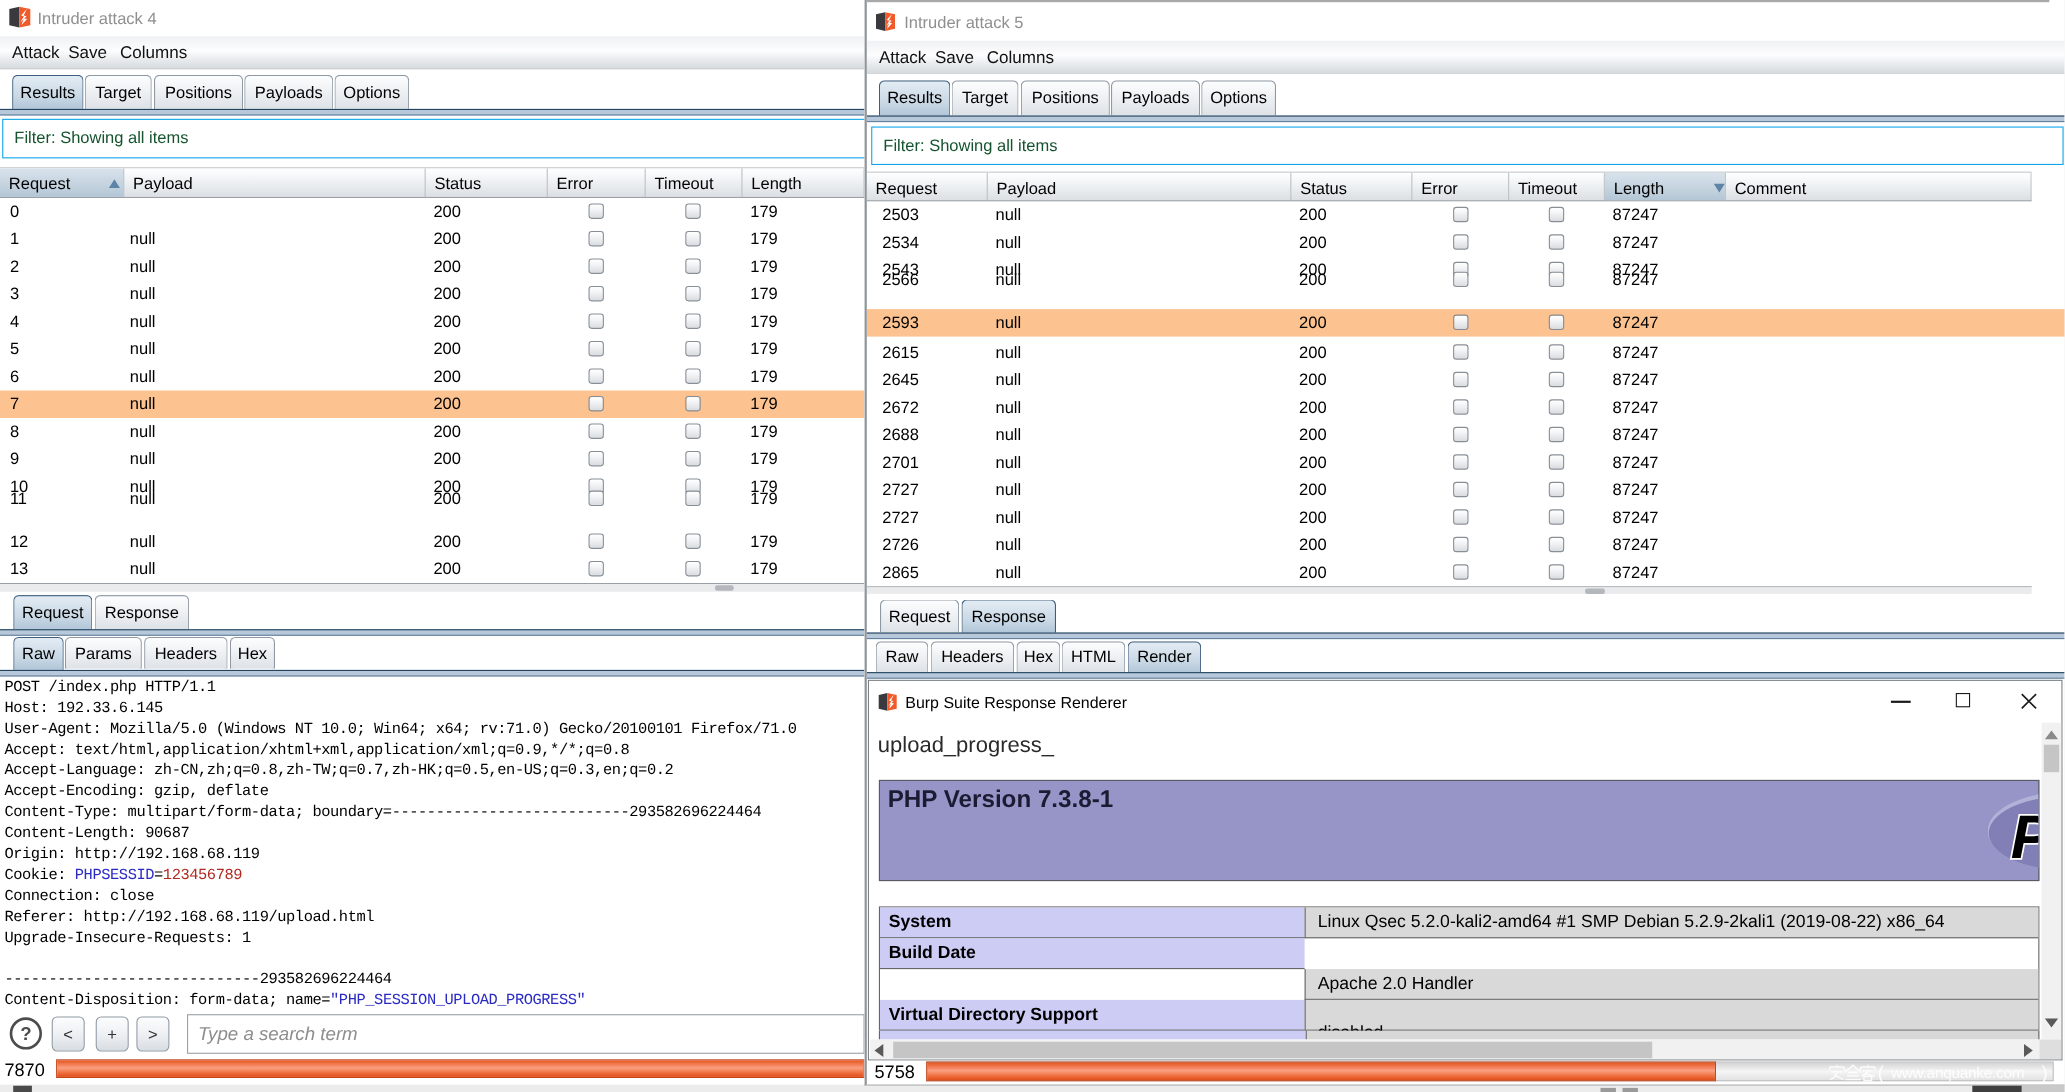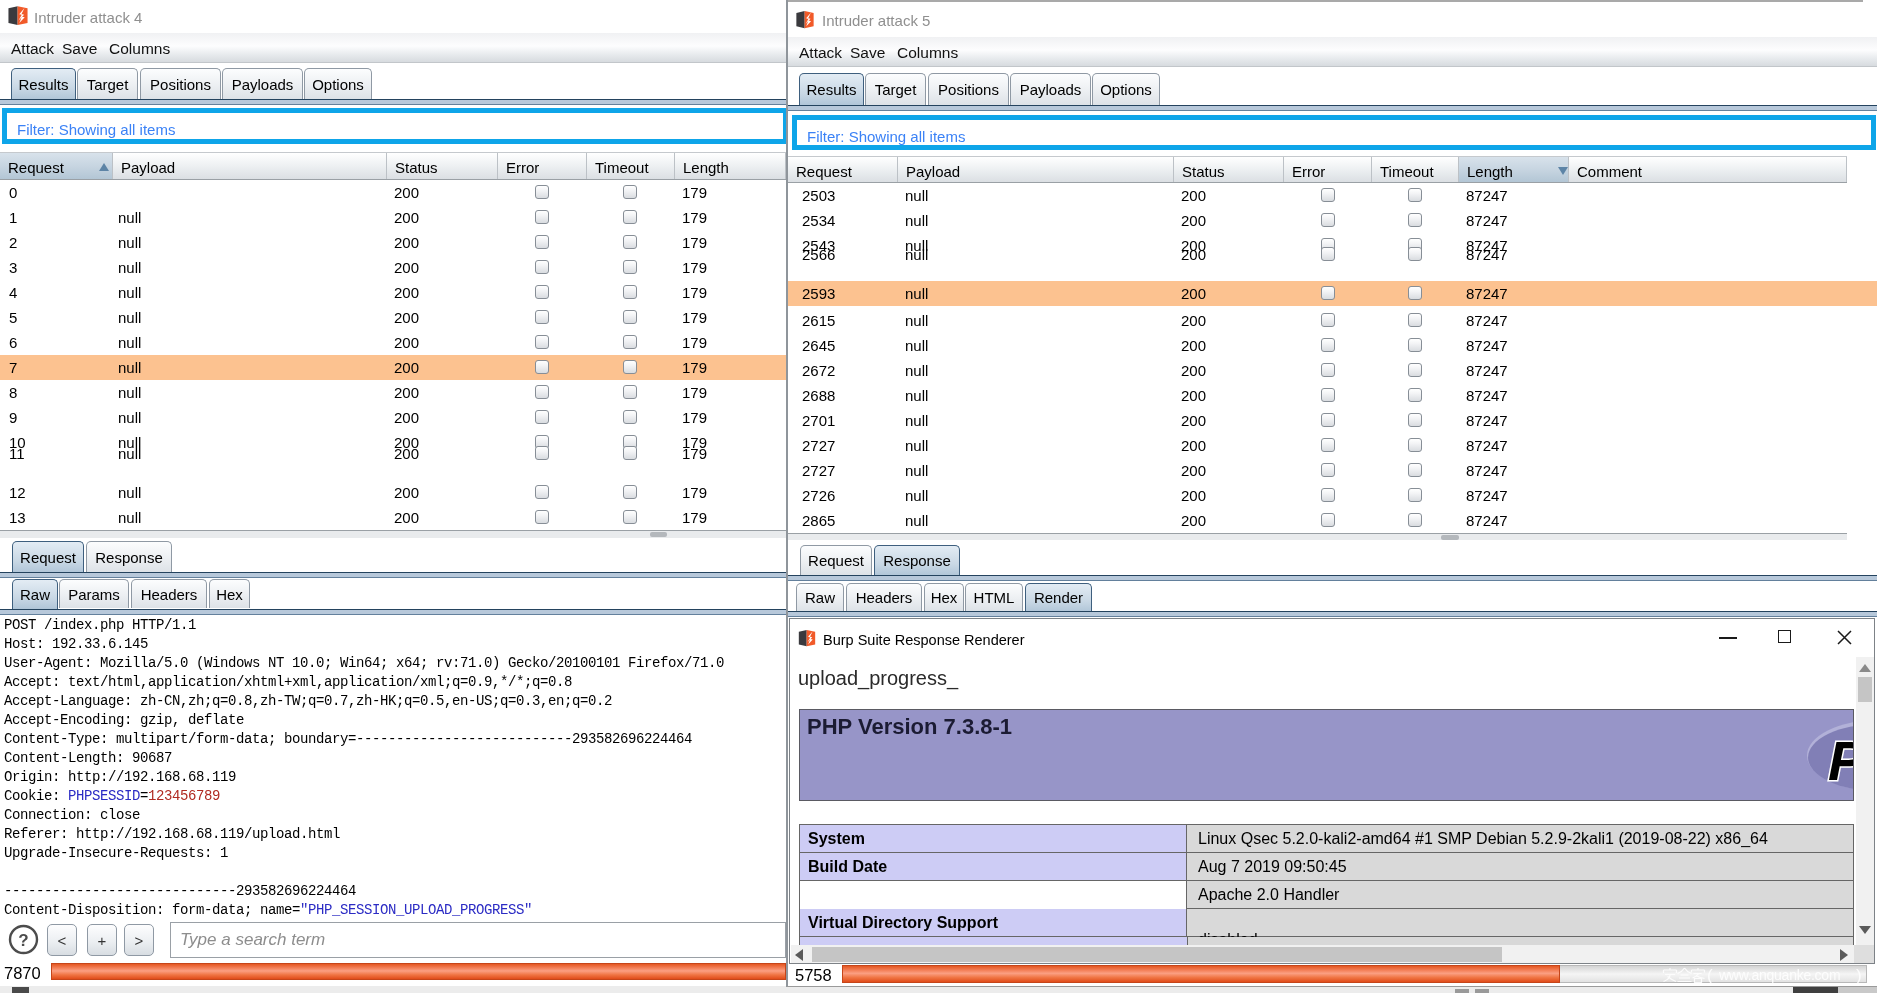--- a/index.html
+++ b/index.html
@@ -11,21 +11,21 @@
 .menubar{background:linear-gradient(180deg,#f0f1f3 0%,#fdfdfe 45%,#e7eaed 75%,#d7dbdf 100%);
          border-bottom:1px solid #c2c6ca;}
 .menubar span{position:absolute;top:7px;font-size:15.5px;color:#111}
 .tab{position:absolute;font-size:15px;color:#000;text-align:center;
      border:1px solid #8f99a4;border-bottom:none;border-radius:5px 5px 0 0;
      background:linear-gradient(180deg,#fcfdfe 0%,#eceff2 55%,#dde2e7 100%);}
 .tab.sel{border-color:#3e5f7e;
      background:linear-gradient(180deg,#e3ecf4 0%,#c9d8e5 55%,#a9c0d4 100%);}
 .tdiv{position:absolute;left:0;right:0;height:6px;background:#b7c8da;
       border-top:1px solid #24435e;border-bottom:1px solid #63809c}
-.filter{position:absolute;border:5px solid #0ea5e9;background:#fff;font-size:15px;color:#3b82f6}
+.filter{position:absolute;border:1px solid #0ea5e9;background:#fff;font-size:15px;color:#14532d}
 .filter span{position:absolute;left:10px;top:8px}
 .thead{position:absolute;overflow:hidden;background:linear-gradient(180deg,#ffffff 0%,#edf0f2 50%,#dbdfe3 100%);
        border-top:1px solid #c5c9cd;border-bottom:1px solid #9aa0a5}
 .hcell{position:absolute;top:0;bottom:0;border-right:1px solid #bcc1c6;font-size:15px;color:#000}
 .hcell span{position:absolute;left:8px;top:6px;white-space:nowrap}
 .hcell.sorted{background:linear-gradient(180deg,#d8e2eb 0%,#c7d5e1 50%,#b3c6d5 100%)}
 .uparr{position:absolute;width:0;height:0;border-left:5px solid transparent;border-right:5px solid transparent;
        border-bottom:8px solid #5d84a6}
 .dnarr{position:absolute;width:0;height:0;border-left:5px solid transparent;border-right:5px solid transparent;
        border-top:8px solid #5d84a6}
@@ -432,23 +432,20 @@
       <div class="abs" style="left:9px;top:205px;width:1055px;height:113px;border:1px solid #666">
         <div class="abs phleft" style="left:0;top:0px;width:386px;height:28px;border-bottom:1px solid #666;font-size:16px">
           <span style="position:absolute;left:8px;top:5px">System</span>
         </div>
         <div class="abs phright" style="left:386px;top:0px;width:667px;height:28px;border-bottom:1px solid #666;border-left:1px solid #666;font-size:16px">
           <span style="position:absolute;left:11px;top:5px;white-space:nowrap">Linux Qsec 5.2.0-kali2-amd64 #1 SMP Debian 5.2.9-2kali1 (2019-08-22) x86_64</span>
         </div>
         <div class="abs phleft" style="left:0;top:28px;width:386px;height:28px;border-bottom:1px solid #666;font-size:16px">
           <span style="position:absolute;left:8px;top:5px">Build Date</span>
         </div>
-        <div class="abs phright" style="left:386px;top:28px;width:667px;height:28px;border-bottom:1px solid #666;border-left:1px solid #666;font-size:16px">
-          <span style="position:absolute;left:11px;top:5px;white-space:nowrap">Aug 7 2019 09:50:45</span>
-        </div>
         <div class="abs phright" style="left:386px;top:56px;width:667px;height:28px;border-bottom:1px solid #666;border-left:1px solid #666;font-size:16px">
           <span style="position:absolute;left:11px;top:5px;white-space:nowrap">Apache 2.0 Handler</span>
         </div>
         <div class="abs phleft" style="left:0;top:84px;width:386px;height:28px;border-bottom:1px solid #666;font-size:16px">
           <span style="position:absolute;left:8px;top:5px">Virtual Directory Support</span>
         </div>
         <div class="abs phright" style="left:386px;top:84px;width:667px;height:28px;border-bottom:1px solid #666;border-left:1px solid #666;font-size:16px">
           <span style="position:absolute;left:11px;top:22px;white-space:nowrap">disabled</span>
         </div>
       </div>

